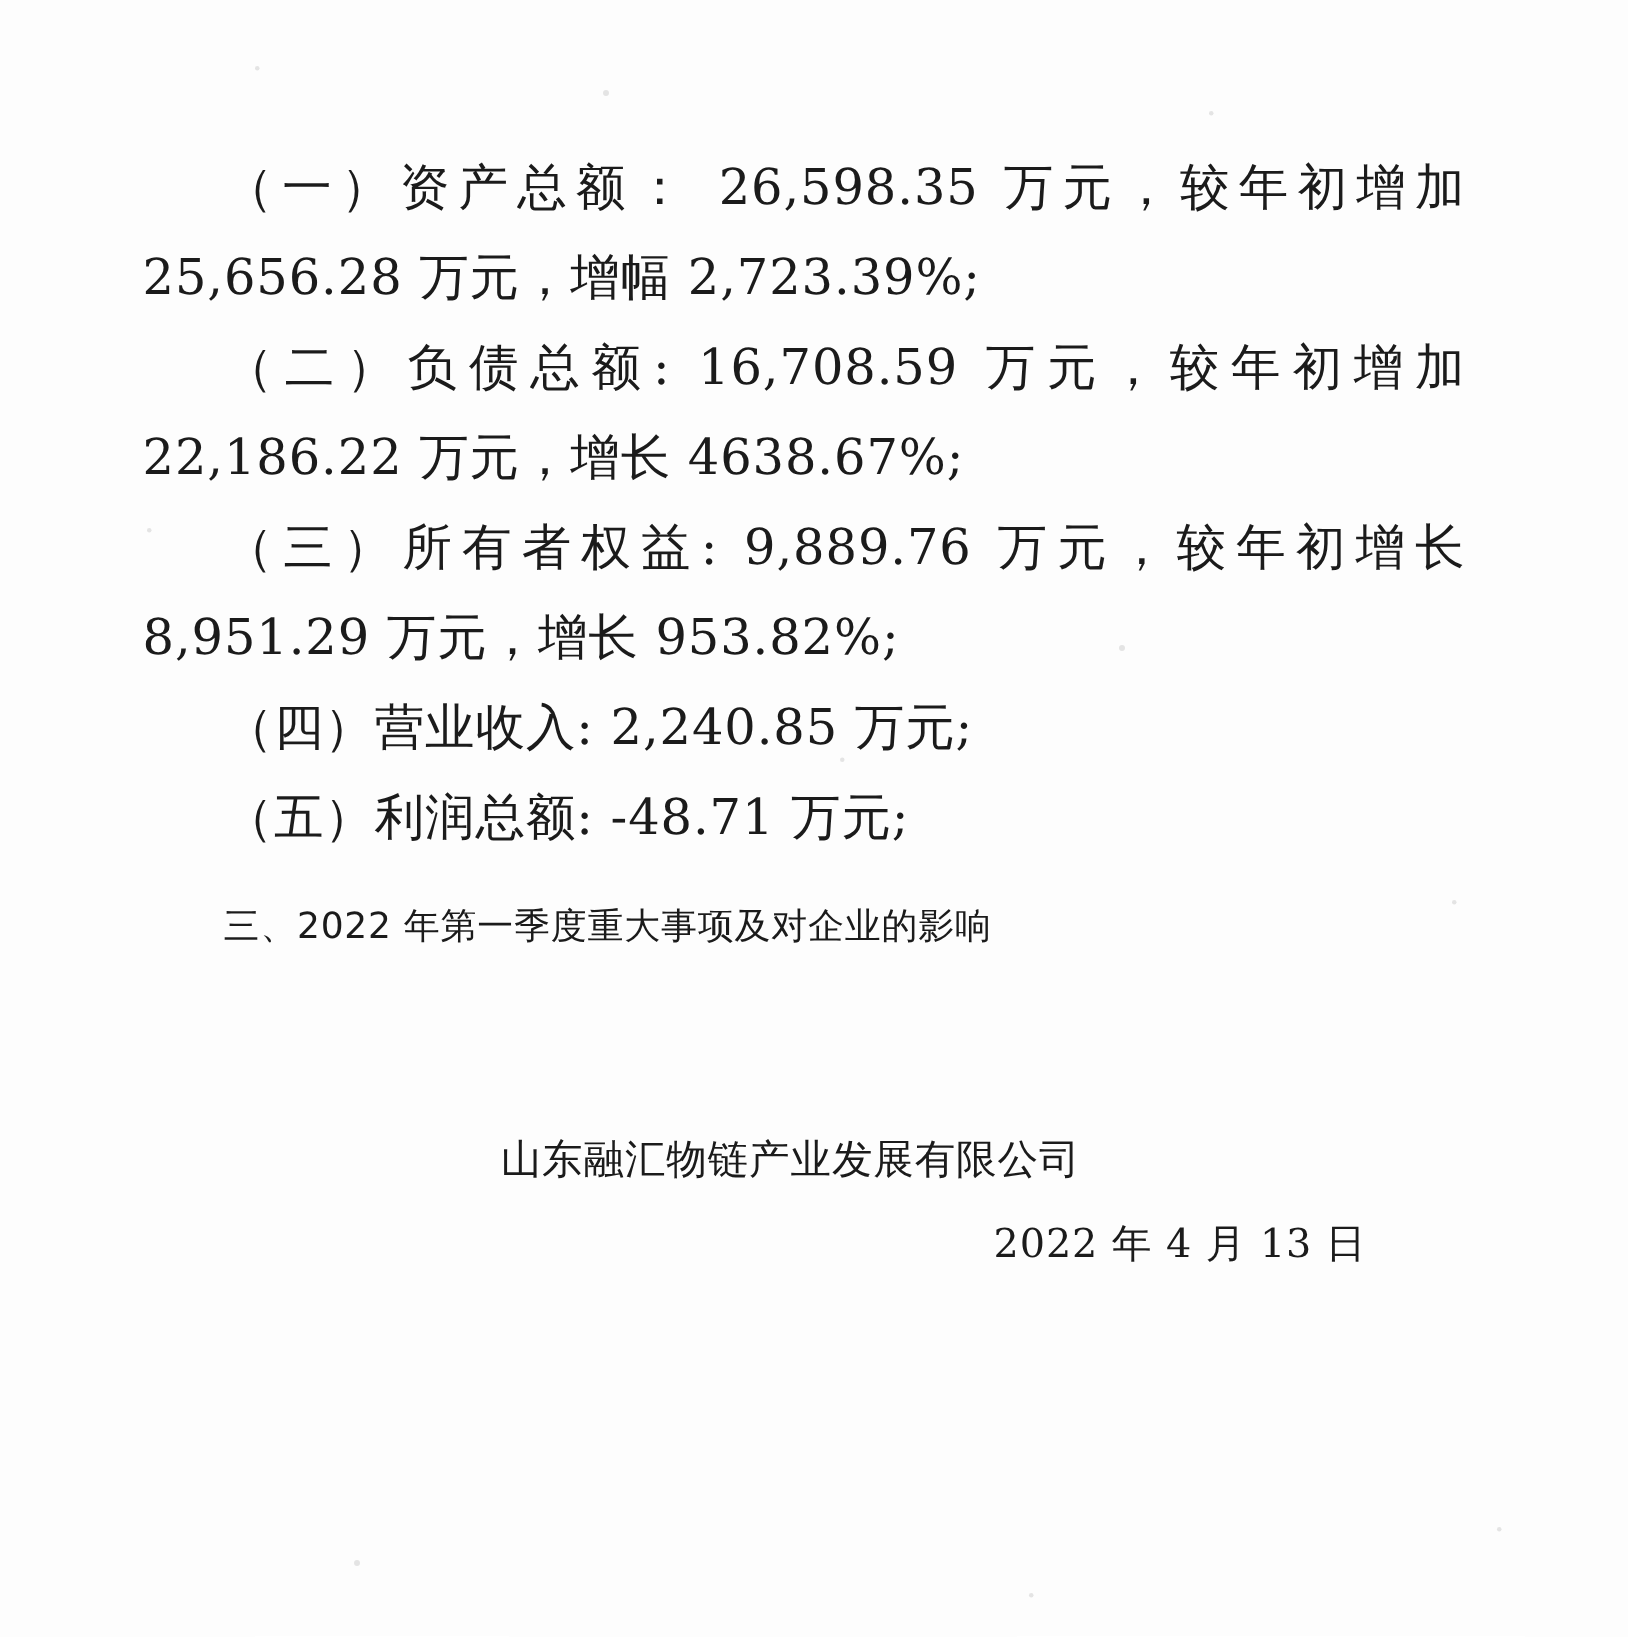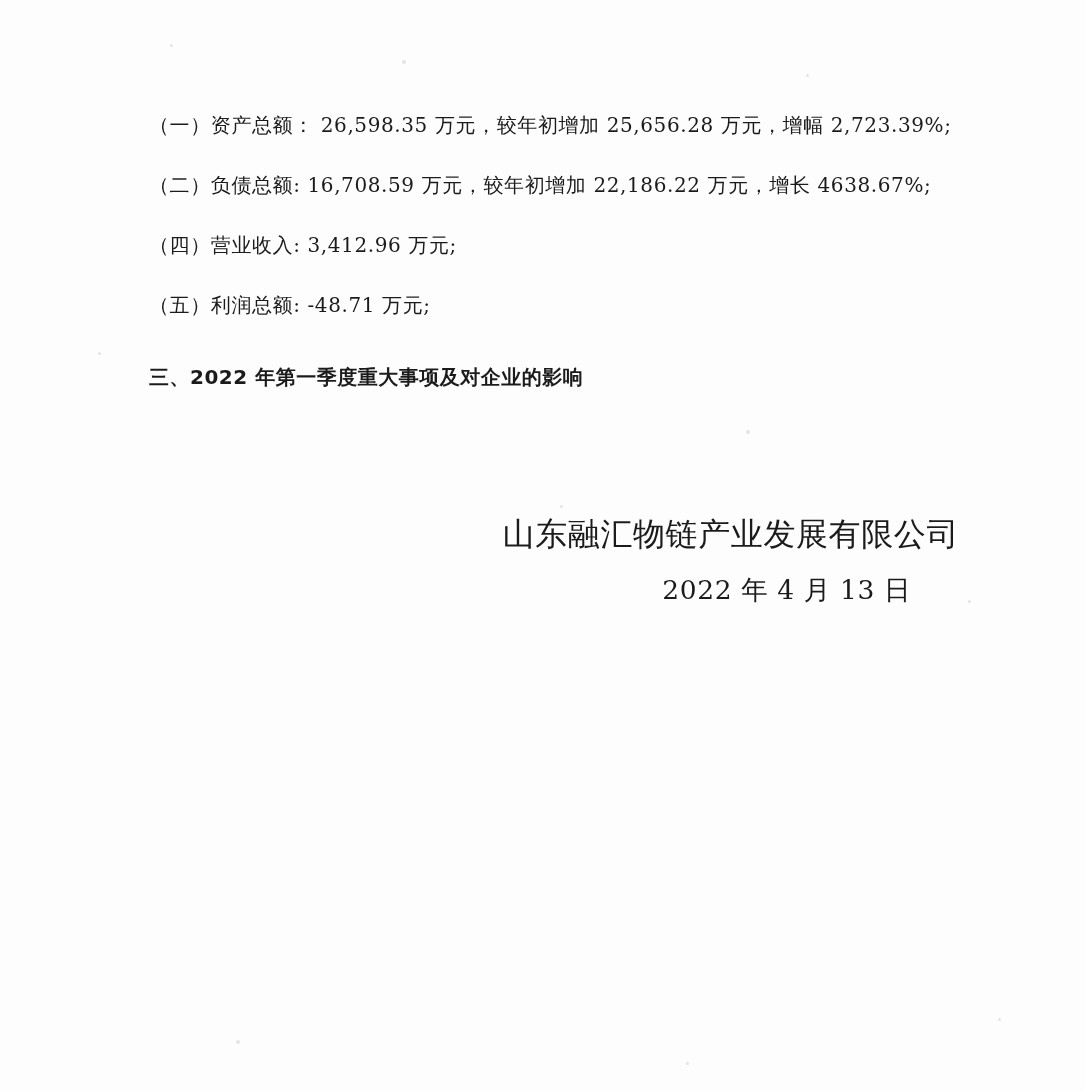--- a/index.html
+++ b/index.html
@@ -28,44 +28,44 @@
     background: #cfcfcf;
     border-radius: 50%;
     opacity: 0.55;
   }
   .doc-body {
     position: relative;
     z-index: 2;
   }
   p {
     margin: 0;
-    font-size: 20px;
+    font-size: 33px;
     line-height: 60px;
     letter-spacing: 0.6px;
     text-align: justify;
     text-justify: inter-ideograph;
   }
   .indent {
     text-indent: 54px;
   }
   .indent-small {
     text-indent: 56px;
   }
   .heading {
-    font-weight: bold;
+    font-weight: normal;
     text-indent: 54px;
     font-family: "DejaVu Sans", sans-serif;
-    font-size: 20px;
+    font-size: 24px;
     letter-spacing: 0.5px;
   }
   .spacer-sm { height: 12px; }
   .spacer-lg { height: 86px; }
   .sign {
-    text-align: right;
-    font-size: 32px;
+    text-align: center;
+    font-size: 27px;
     line-height: 58px;
     letter-spacing: 0.6px;
     padding-right: 18px;
   }
   .sign-date {
     text-align: right;
     font-size: 26.5px;
     line-height: 54px;
     letter-spacing: 0.6px;
     padding-right: 66px;
@@ -84,21 +84,22 @@
   <div class="speck" style="left:560px; top:505px; width:3px; height:3px;"></div>
   <div class="speck" style="left:968px; top:600px; width:3px; height:3px;"></div>
   <div class="speck" style="left:236px; top:1040px; width:4px; height:4px;"></div>
   <div class="speck" style="left:686px; top:1062px; width:3px; height:3px;"></div>
   <div class="speck" style="left:998px; top:1018px; width:3px; height:3px;"></div>
 
   <div class="doc-body">
 
     <p class="indent">（一）资产总额： 26,598.35 万元，较年初增加 25,656.28 万元，增幅 2,723.39%;</p>
     <p class="indent">（二）负债总额: 16,708.59 万元，较年初增加 22,186.22 万元，增长 4638.67%;</p>
-    <p class="indent">（四）营业收入: 3,412.96 万元;</p>
+    <p class="indent">（三）所有者权益: 9,889.76 万元，较年初增长 8,951.29 万元，增长 953.82%;</p>
+    <p class="indent">（四）营业收入: 2,240.85 万元;</p>
     <p class="indent">（五）利润总额: -48.71 万元;</p>
 
     <div class="spacer-sm"></div>
 
     <p class="heading">三、2022 年第一季度重大事项及对企业的影响</p>
 
 
     <div class="spacer-sm"></div>
 
 

